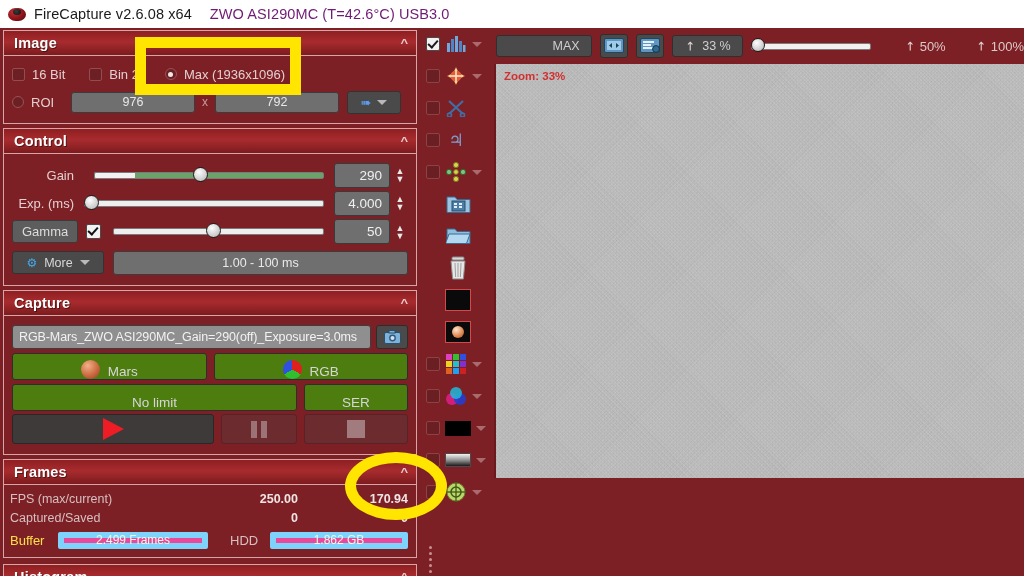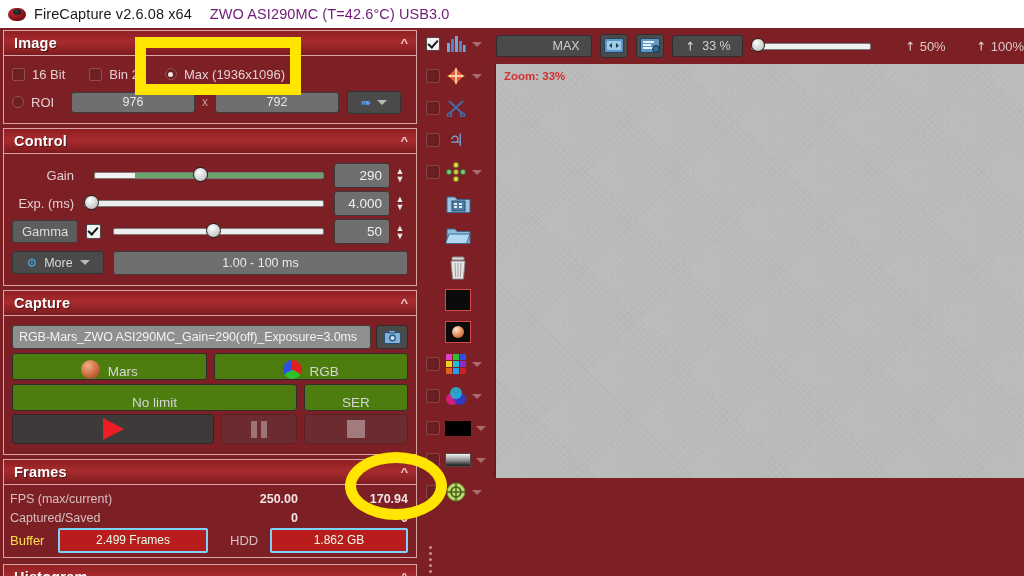--- a/index.html
+++ b/index.html
@@ -128,21 +128,21 @@
   .dimbtn{
     height:30px;background:#6b2b2f;border:1px solid #582227;border-radius:3px;
     display:flex;align-items:center;justify-content:center;
   }
 
   
   .strow{ display:flex; align-items:center; height:19px; color:#d6bfc0; font-size:12.5px; }
   .strow .k{ flex:1; }
   .strow .v{ width:110px; text-align:right; color:#f0e4e4; font-weight:bold; }
   .bar{
-    height:25px; background:#b91c1c; border:2px solid #7dd3fc; border-radius:2px;
+    height:17px; background:#ec4899; border:6px solid #7dd3fc; border-radius:2px;
     color:#eafbea; font-size:12px; display:flex;align-items:center;justify-content:center;
   }
 
   
   #iconstrip{
     position:absolute; left:420px; top:28px; width:68px; height:548px; background:#7d2025;
   }
   .iconrow{ display:flex; align-items:center; height:32px; padding-left:6px; gap:5px;}
   .ibox{ width:14px;height:14px;background:#6a1f23;border:1px solid #8f4245;border-radius:2px;position:relative;flex:none;}
   .ibox.checked::after{

